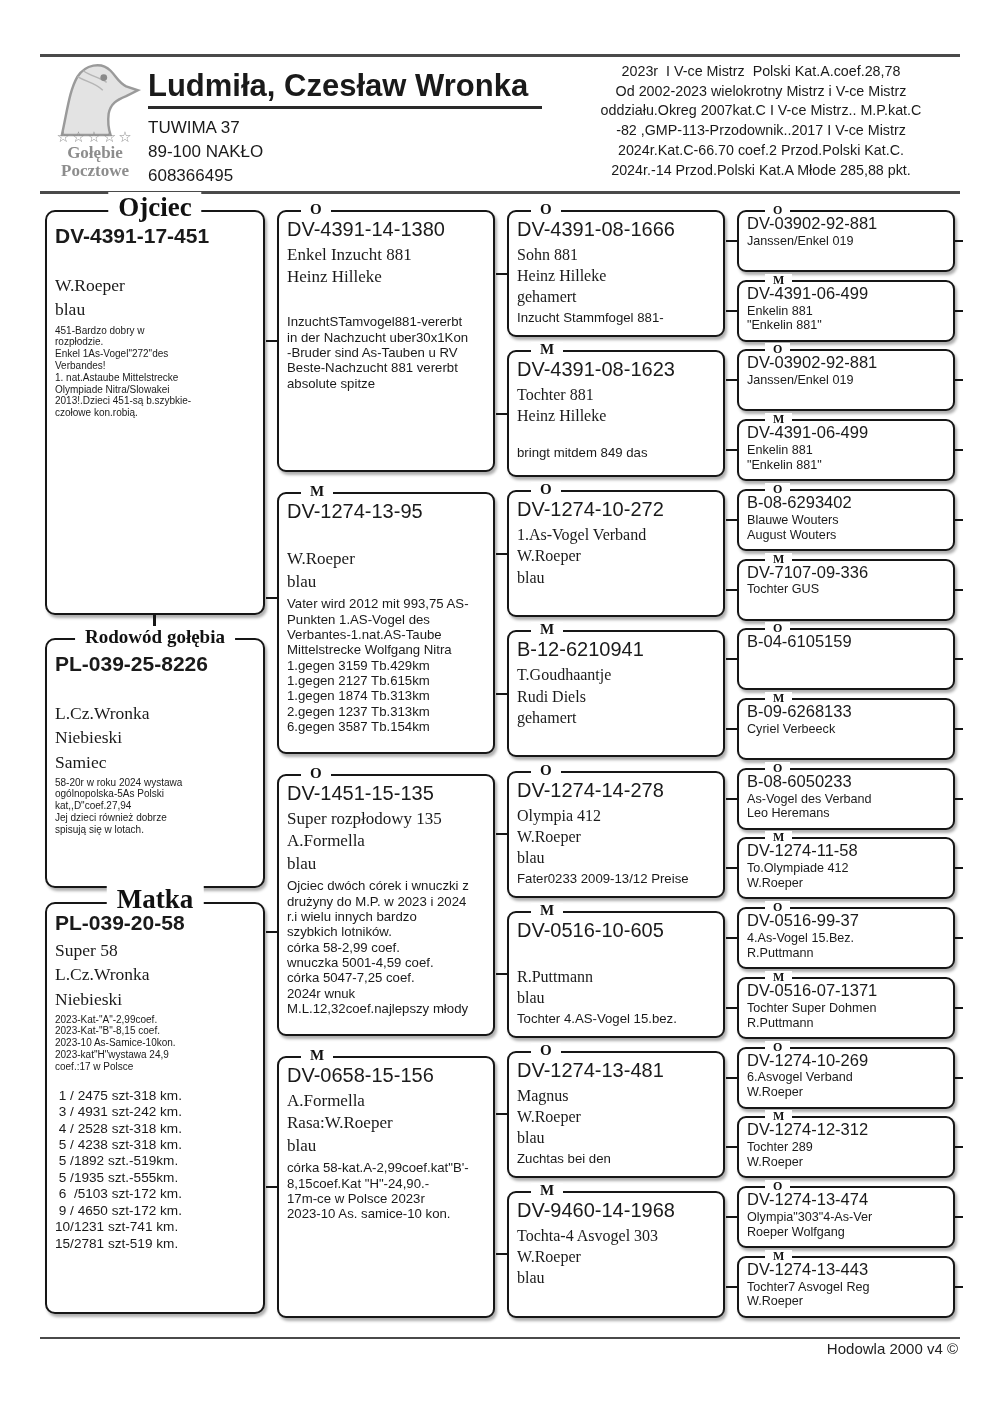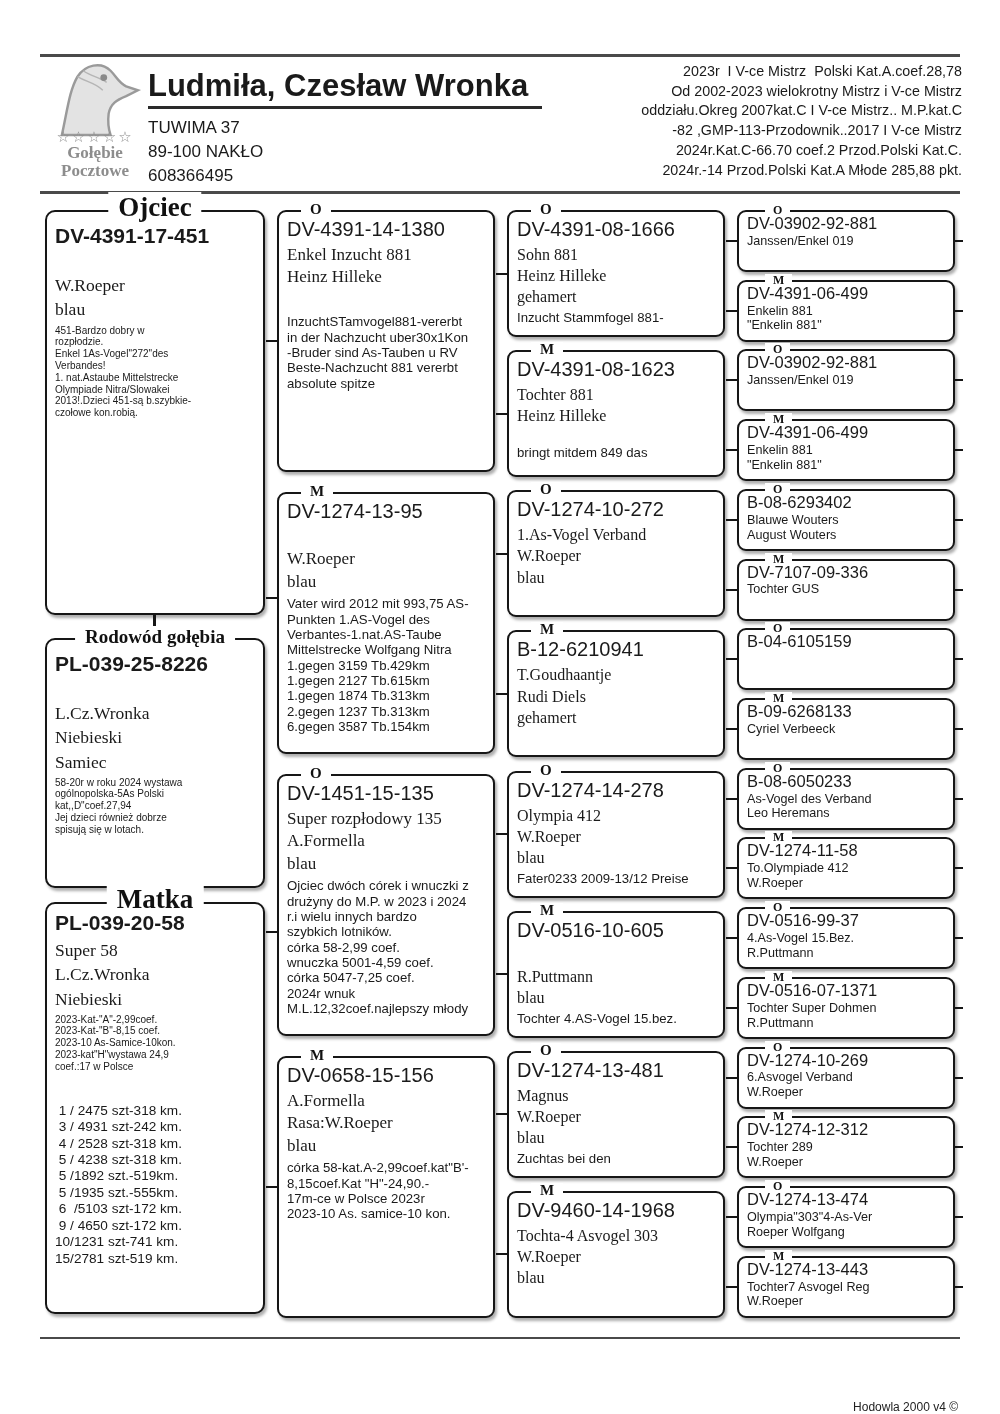--- a/index.html
+++ b/index.html
@@ -14,21 +14,21 @@
   
   header{position:absolute;top:57px;left:40px;width:920px;height:134px;}
   .logo{position:absolute;left:2px;top:4px;width:106px;text-align:center;}
   .logo svg{display:block;margin:0 auto;}
   .stars{font-size:15px;letter-spacing:2px;color:#8d8d8d;line-height:1;margin-top:-8px;}
   .logo-t{font-family:"Liberation Serif","DejaVu Serif",serif;font-weight:bold;font-size:17px;line-height:1.05;color:#8d8d8d;}
   .owner{position:absolute;left:108px;top:12px;}
   .owner h1{margin:0;font-size:31px;line-height:1.1;font-weight:bold;border-bottom:3px solid #2a2a2a;padding:0 14px 3px 0;display:inline-block;white-space:nowrap;}
   .addr{font-size:17px;line-height:1.42;}
   .addr:first-of-type{margin-top:7px;}
-  .achv{position:absolute;right:-2px;top:5px;width:402px;text-align:right;}
+  .achv{position:absolute;right:-2px;top:5px;width:402px;text-align:center;}
   .achv .ln{font-size:14.3px;line-height:1.38;white-space:pre;}
 
   
   .col{position:absolute;top:210px;height:1108px;display:flex;flex-direction:column;justify-content:space-between;box-sizing:border-box;}
   .col1{left:45px;width:220px;display:block;}
   .col2{left:277px;width:218px;}
   .col3{left:507px;width:218px;}
   .col4{left:737px;width:218px;}
 
   .pbox{box-sizing:border-box;position:relative;background:#fff;border:2px solid #161616;border-radius:9px;box-shadow:2px 3px 3px rgba(0,0,0,.32);padding:5px 8px 3px;}
@@ -63,27 +63,27 @@
   .box-matka{top:692px;height:412px;}
   .head{position:absolute;left:50%;transform:translateX(-50%);background:#fff;padding:0 10px;font-family:"Liberation Serif","DejaVu Serif",serif;font-weight:bold;white-space:nowrap;color:#111;}
   .box-ojciec .head,.box-matka .head{font-size:27px;top:-20px;}
   .box-rodowod .head{font-size:19px;top:-14px;}
   .col1 .ring{font-size:21px;margin-top:6px;font-weight:bold;}
   .box-matka .ring{margin-top:1px;}
   .col1 .names .ln{font-size:17.5px;line-height:1.38;}
   .box-ojciec .names{margin-top:24px;}
   .box-rodowod .names{margin-top:24px;}
   .col1 .notes .ln{font-size:10px;line-height:1.18;}
-  .results{margin-top:30px;}
+  .results{margin-top:15px;}
   .results .ln{font-size:13.6px;line-height:1.21;white-space:pre;}
   .vconn{position:absolute;left:108px;width:3px;background:#161616;}
   .vconn-1{top:405px;height:23px;}
   .vconn-2{top:678px;height:24px;}
 
-  .credit{position:absolute;top:1400px;right:42px;font-size:12px;color:#222;}
+  .credit{position:absolute;top:1340px;right:42px;font-size:15px;color:#222;}
 </style>
 </head>
 <body>
 
 <div class="page">
 
   <div class="rule rule-top"></div>
 
   <header>
     <div class="logo">

